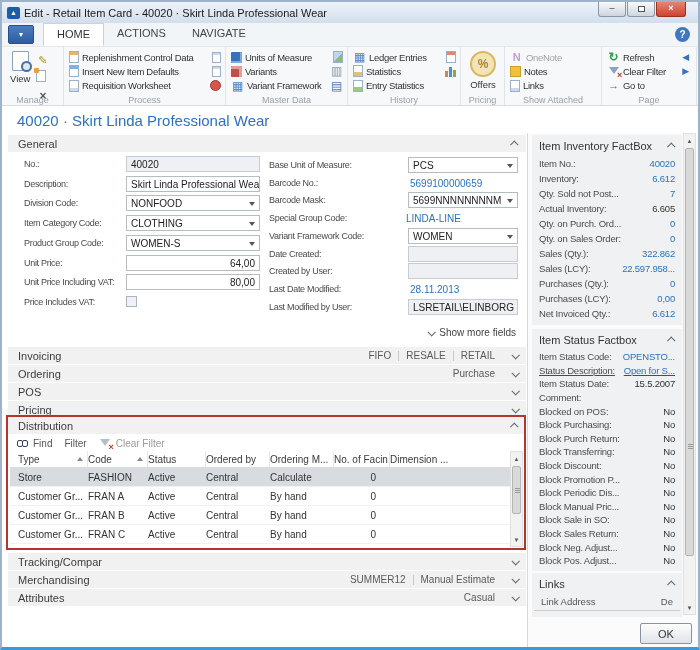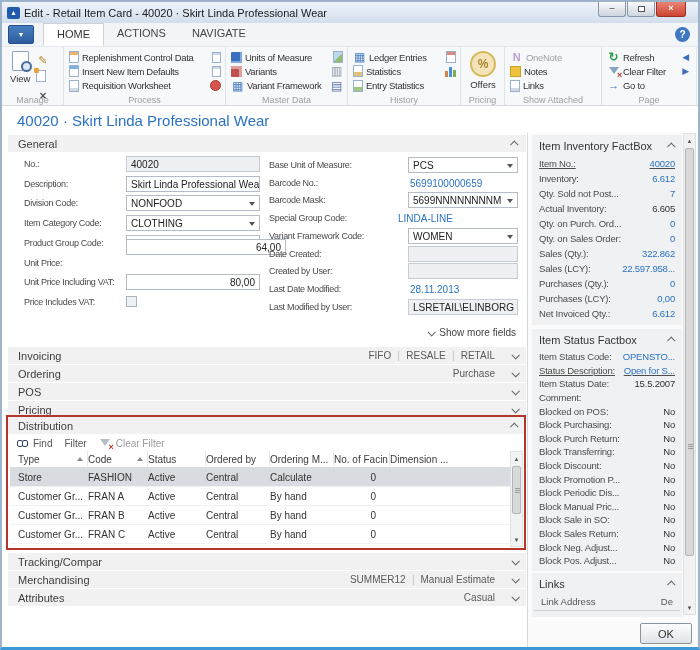--- a/index.html
+++ b/index.html
@@ -304,33 +304,33 @@
           <div class="fctl ro" style="left: 118px; top: 23px; width: 134px;">40020</div>
           <div class="flabel" style="left: 16px; top: 46px;">Description:</div>
           <div class="fctl box" style="left: 118px; top: 43px; width: 134px;">Skirt Linda Professional Wear</div>
           <div class="flabel" style="left: 16px; top: 65px;">Division Code:</div>
           <div class="fctl box dd" style="left: 118px; top: 62px; width: 134px;">NONFOOD</div>
           <div class="flabel" style="left: 16px; top: 85px;">Item Category Code:</div>
           <div class="fctl box dd" style="left: 118px; top: 82px; width: 134px;">CLOTHING</div>
           <div class="flabel" style="left: 16px; top: 105px;">Product Group Code:</div>
           <div class="fctl box dd" style="left: 118px; top: 102px; width: 134px;">WOMEN-S</div>
           <div class="flabel" style="left: 16px; top: 125px;">Unit Price:</div>
-          <div class="fctl box num" style="left: 118px; top: 106px; width: 160px;">64,00</div>
+          <div class="fctl box num" style="left: 118px; top: 122px; width: 134px;">64,00</div>
           <div class="flabel" style="left: 16px; top: 144px;">Unit Price Including VAT:</div>
           <div class="fctl box num" style="left: 118px; top: 141px; width: 134px;">80,00</div>
           <div class="flabel" style="left: 16px; top: 164px;">Price Includes VAT:</div>
           <div class="checkbox" style="left: 118px; top: 163px;"></div>
           <div class="flabel" style="left: 261px; top: 27px;">Base Unit of Measure:</div>
           <div class="fctl box dd" style="left: 400px; top: 24px; width: 110px;">PCS</div>
           <div class="flabel" style="left: 261px; top: 45px;">Barcode No.:</div>
           <div class="fctl link" style="left: 400px; top: 42px; width: 110px;">5699100000659</div>
           <div class="flabel" style="left: 261px; top: 62px;">Barcode Mask:</div>
           <div class="fctl box dd" style="left: 400px; top: 59px; width: 110px;">5699NNNNNNNNM</div>
           <div class="flabel" style="left: 261px; top: 80px;">Special Group Code:</div>
-          <div class="fctl link" style="left: 388px; top: 77px; width: 110px;">LINDA-LINE</div>
+          <div class="fctl link" style="left: 396px; top: 77px; width: 110px;">LINDA-LINE</div>
           <div class="flabel" style="left: 261px; top: 98px;">Variant Framework Code:</div>
           <div class="fctl box dd" style="left: 400px; top: 95px; width: 110px;">WOMEN</div>
           <div class="flabel" style="left: 261px; top: 116px;">Date Created:</div>
           <div class="fctl ro" style="left: 400px; top: 113px; width: 110px;"></div>
           <div class="flabel" style="left: 261px; top: 133px;">Created by User:</div>
           <div class="fctl ro" style="left: 400px; top: 130px; width: 110px;"></div>
           <div class="flabel" style="left: 261px; top: 151px;">Last Date Modified:</div>
           <div class="fctl link" style="left: 400px; top: 148px; width: 110px;">28.11.2013</div>
           <div class="flabel" style="left: 261px; top: 169px;">Last Modified by User:</div>
           <div class="fctl ro" style="left: 400px; top: 166px; width: 110px;">LSRETAIL\ELINBORG</div>
@@ -483,21 +483,21 @@
         </div>
       </div>
 
     <div class="fbpanel">
       <div id="factboxes">
           <div class="fbox" style="top: 2px; height: 190px;">
             <div class="fbox-h">
               <span>Item Inventory FactBox</span>
               <span class="chev u"></span>
             </div>
-            <div class="fbrow" style="height: 15px; text-decoration: underline;">
+            <div class="fbrow" style="height: 15px;">
               <span class="l">Item No.:</span>
               <span class="v lnk">40020</span>
             </div>
             <div class="fbrow" style="height: 15px;">
               <span class="l">Inventory:</span>
               <span class="v lnk">6.612</span>
             </div>
             <div class="fbrow" style="height: 15px;">
               <span class="l">Qty. Sold not Post...</span>
               <span class="v lnk">7</span>

